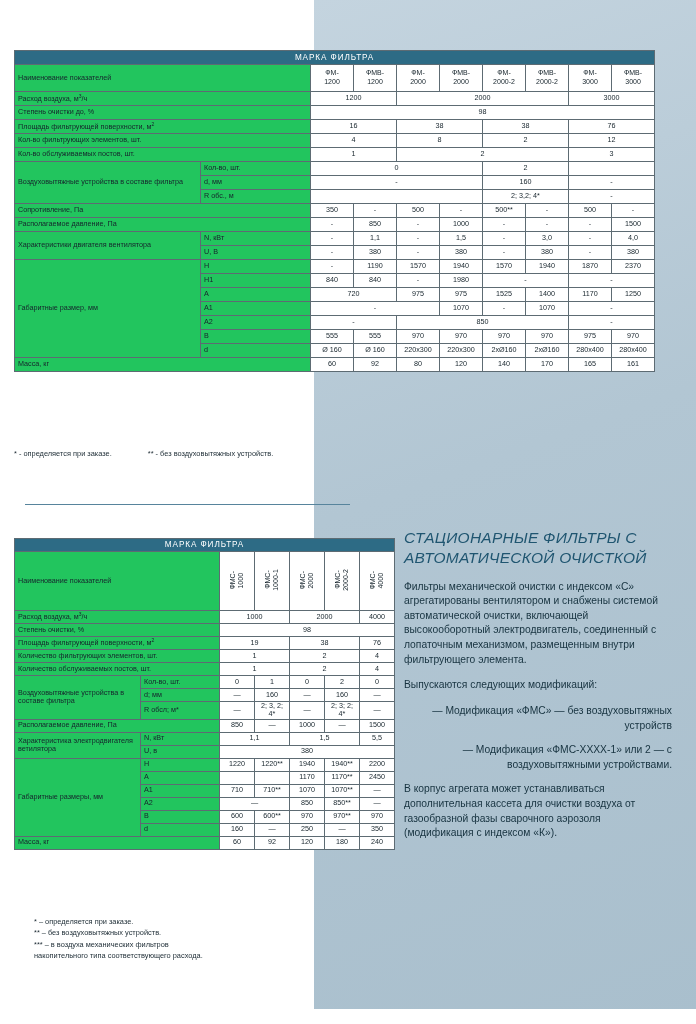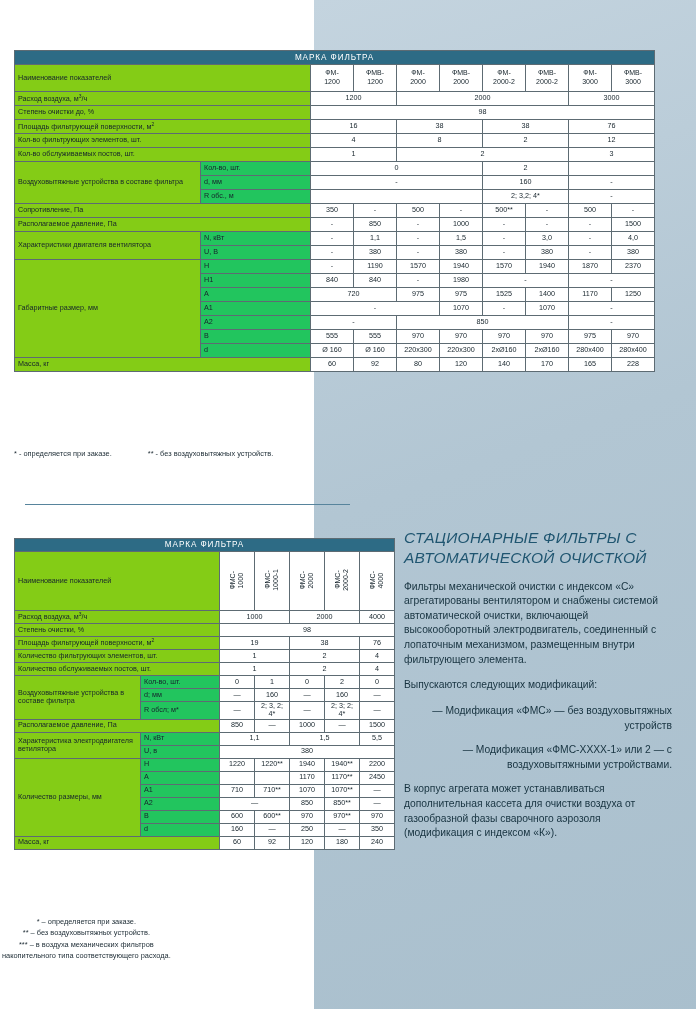--- a/index.html
+++ b/index.html
@@ -25,21 +25,21 @@
     padding:0 3px;
     vertical-align:middle;
     font-weight:normal;
     line-height:1.15;
   }
   .hdrband{
     background:#2d6b85;color:#ffffff;text-align:center;
     font-size:8.2px;letter-spacing:.9px;padding:4px 0 4px 0;
     border:1px solid #2d6b85;
   }
-  .lbl{background:#84cc16;text-align:left;}
+  .lbl{background:#22c55e;text-align:left;}
   .sublbl{background:#22c55e;text-align:left;}
   .val{background:#ffffff;text-align:center;}
 
   
   #t1wrap{position:absolute;left:14px;top:50px;width:640px;}
   #t1{width:640px;}
   #t1 td{height:13px;}
   #t1 .colhead{background:#ffffff;text-align:center;font-size:7px;line-height:1.25;height:26px;}
 
   
@@ -54,21 +54,21 @@
   #t2 td{height:12px;}
   #t2 .vhead{
     background:#ffffff;text-align:center;height:58px;padding:0;
   }
   #t2 .vhead .rot{
     writing-mode:vertical-rl;
     transform:rotate(180deg);
     display:inline-block;
     font-size:7px;line-height:1.1;white-space:pre-line;text-align:center;
   }
-  .note2{position:absolute;left:2px;top:916px;font-size:7.4px;color:#1b2a33;line-height:1.55;text-align:center;}
+  .note2{position:absolute;left:34px;top:916px;font-size:7.4px;color:#1b2a33;line-height:1.55;}
 
   
   #rtext{position:absolute;left:404px;top:528px;width:268px;color:#1b3b4d;}
   #rtext h1{
     margin:0 0 12px 0;font-size:15.5px;font-weight:normal;
     line-height:1.28;letter-spacing:.25px;color:#1f5570;
     text-transform:uppercase;
     font-style:italic;
   }
   #rtext p{margin:0 0 11px 0;font-size:10.3px;line-height:1.42;color:#16323f;}
@@ -275,21 +275,21 @@
           </tr>
           <tr>
             <td class="lbl" colspan="2">Масса, кг</td>
             <td class="val" colspan="1">60</td>
             <td class="val" colspan="1">92</td>
             <td class="val" colspan="1">80</td>
             <td class="val" colspan="1">120</td>
             <td class="val" colspan="1">140</td>
             <td class="val" colspan="1">170</td>
             <td class="val" colspan="1">165</td>
-            <td class="val" colspan="1">228</td>
+            <td class="val" colspan="1">161</td>
           </tr>
         </tbody>
     </table>
   </div>
 
   <div class="note1">
     <span>* - определяется при заказе.</span>
     <span class="n2">** - без воздуховытяжных устройств.</span>
   </div>
 
@@ -389,21 +389,21 @@
             <td class="sublbl">N, кВт</td>
             <td class="val" colspan="2">1,1</td>
             <td class="val" colspan="2">1,5</td>
             <td class="val" colspan="1">5,5</td>
           </tr>
           <tr>
             <td class="sublbl">U, в</td>
             <td class="val" colspan="5">380</td>
           </tr>
           <tr>
-            <td class="lbl" rowspan="6">Количество размеры, мм</td>
+            <td class="lbl" rowspan="6">Габаритные размеры, мм</td>
             <td class="sublbl">H</td>
             <td class="val" colspan="1">1220</td>
             <td class="val" colspan="1">1220**</td>
             <td class="val" colspan="1">1940</td>
             <td class="val" colspan="1">1940**</td>
             <td class="val" colspan="1">2200</td>
           </tr>
           <tr>
             <td class="sublbl">A</td>
             <td class="val" colspan="1"></td>

